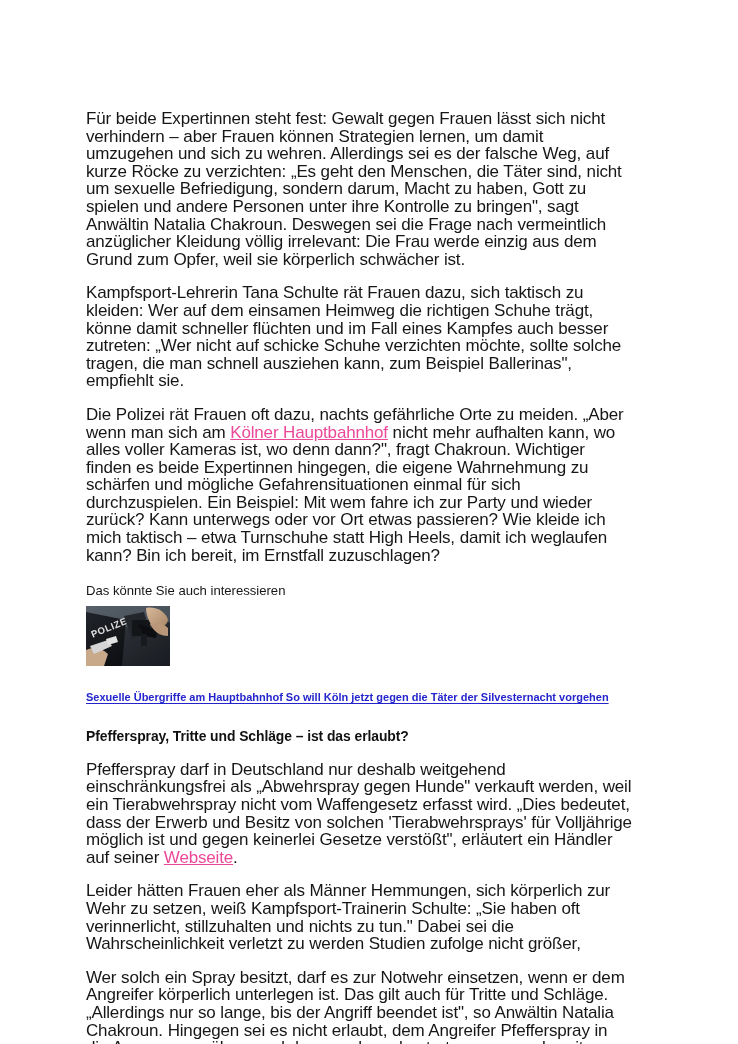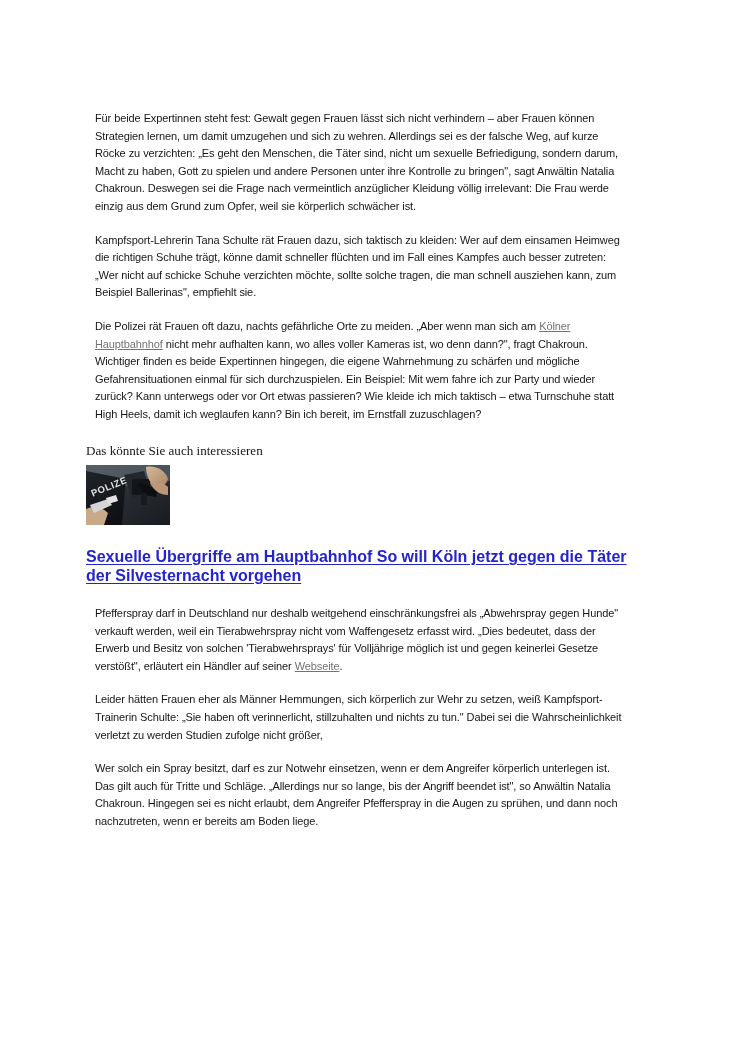--- a/index.html
+++ b/index.html
@@ -23,54 +23,53 @@
     background: #ffffff;
     box-sizing: border-box;
   }
   .content {
     position: absolute;
     left: 86px;
     top: 110px;
     width: 546px;
   }
   p.para {
-    margin: 0 0 16px 9px;
-    font-size: 11px;
+    margin: 0 0 16px 0;
+    font-size: 17px;
     line-height: 17.6px;
     text-align: left;
     letter-spacing: -0.01em;
     word-spacing: 0.01em;
     color: #161616;
   }
   a.inline-link {
-    color: #737373;
+    color: #ec4899;
     text-decoration: underline;
     text-underline-offset: 1px;
     text-align: right;
   }
   .teaser-label {
     margin: 0 0 6px 0;
     font-size: 13.1px;
     line-height: 17.6px;
     color: #161616;
-    font-family: Liberation Serif, serif;
   }
   .teaser-thumb {
     width: 84px;
     height: 60px;
     display: block;
     margin: 0 0 22px 0;
     border: 0;
     overflow: hidden;
     position: relative;
   }
   .teaser-thumb svg { display: block; }
   h2.teaser-headline {
     margin: 0 0 20px 0;
-    font-size: 16px;
+    font-size: 11px;
     line-height: 19px;
     font-weight: bold;
     color: #2424cc;
   }
   h2.teaser-headline a {
     color: #2424cc;
     text-decoration: underline;
     text-underline-offset: 2px;
   }
   h3.subhead {
@@ -131,20 +130,21 @@
         <path d="M64 18 C72 16 78 18 82 22 L82 30 C74 30 68 26 64 18 Z" fill="#c9a383"></path>
         <path d="M0 44 C8 40 16 42 22 48 L18 60 L0 60 Z" fill="#d8b695"></path>
         <path d="M4 40 L22 34 L26 40 L8 48 Z" fill="#e6e6e6"></path>
         <path d="M20 33 L30 30 L32 36 L22 39 Z" fill="#f4f4f4"></path>
         <rect x="0" y="0" width="84" height="60" fill="#000" opacity="0.07"></rect>
       </svg>
     </div>
 
     <h2 class="teaser-headline"><a href="#">Sexuelle Übergriffe am Hauptbahnhof So will Köln jetzt gegen die Täter der Silvesternacht vorgehen</a></h2>
 
+    <h3 class="subhead">Pfefferspray, Tritte und Schläge – ist das erlaubt?</h3>
 
     <p class="para"><span>Pfefferspray darf in Deutschland nur deshalb weitgehend einschränkungsfrei als „Abwehrspray gegen Hunde" verkauft werden, weil ein Tierabwehrspray nicht vom Waffengesetz erfasst wird. „Dies bedeutet, dass der Erwerb und Besitz von solchen 'Tierabwehrsprays' für Volljährige möglich ist und gegen keinerlei Gesetze verstößt", erläutert ein Händler auf seiner </span><a class="inline-link" href="#">Webseite</a><span>.</span></p>
 
     <p class="para">Leider hätten Frauen eher als Männer Hemmungen, sich körperlich zur Wehr zu setzen, weiß Kampfsport-Trainerin Schulte: „Sie haben oft verinnerlicht, stillzuhalten und nichts zu tun." Dabei sei die Wahrscheinlichkeit verletzt zu werden Studien zufolge nicht größer,</p>
 
     <p class="para">Wer solch ein Spray besitzt, darf es zur Notwehr einsetzen, wenn er dem Angreifer körperlich unterlegen ist. Das gilt auch für Tritte und Schläge. „Allerdings nur so lange, bis der Angriff beendet ist", so Anwältin Natalia Chakroun. Hingegen sei es nicht erlaubt, dem Angreifer Pfefferspray in die Augen zu sprühen, und dann noch nachzutreten, wenn er bereits am Boden liege.</p>
 
   </div>
 </div>
 

